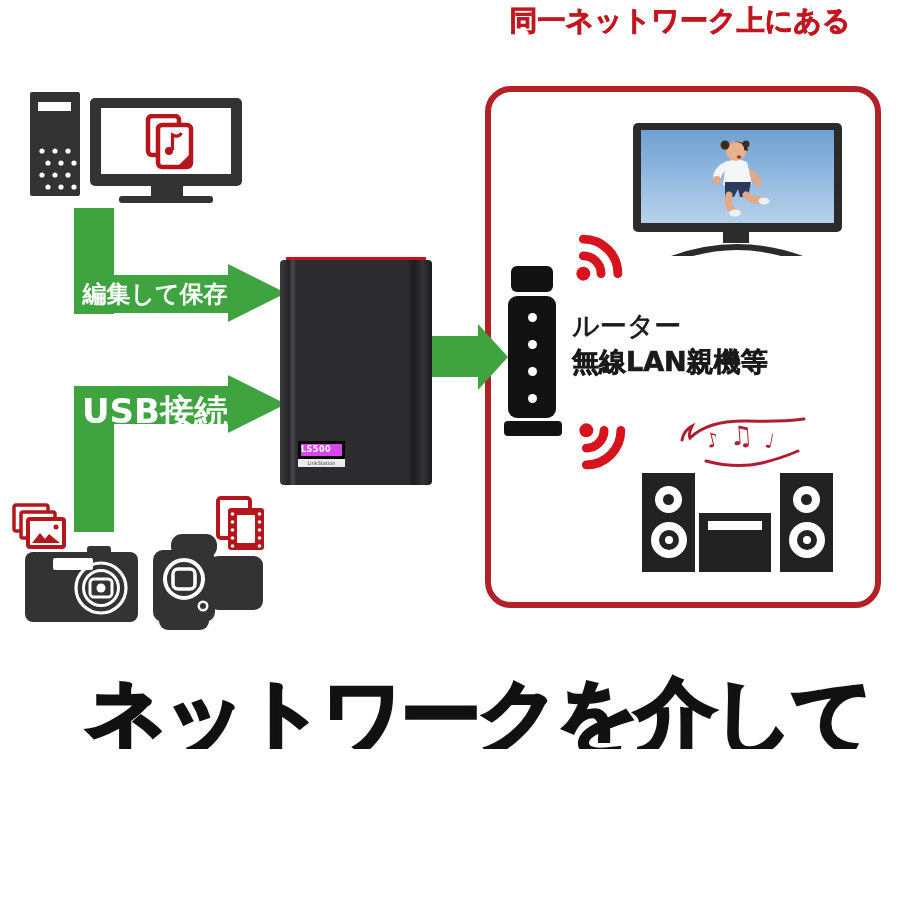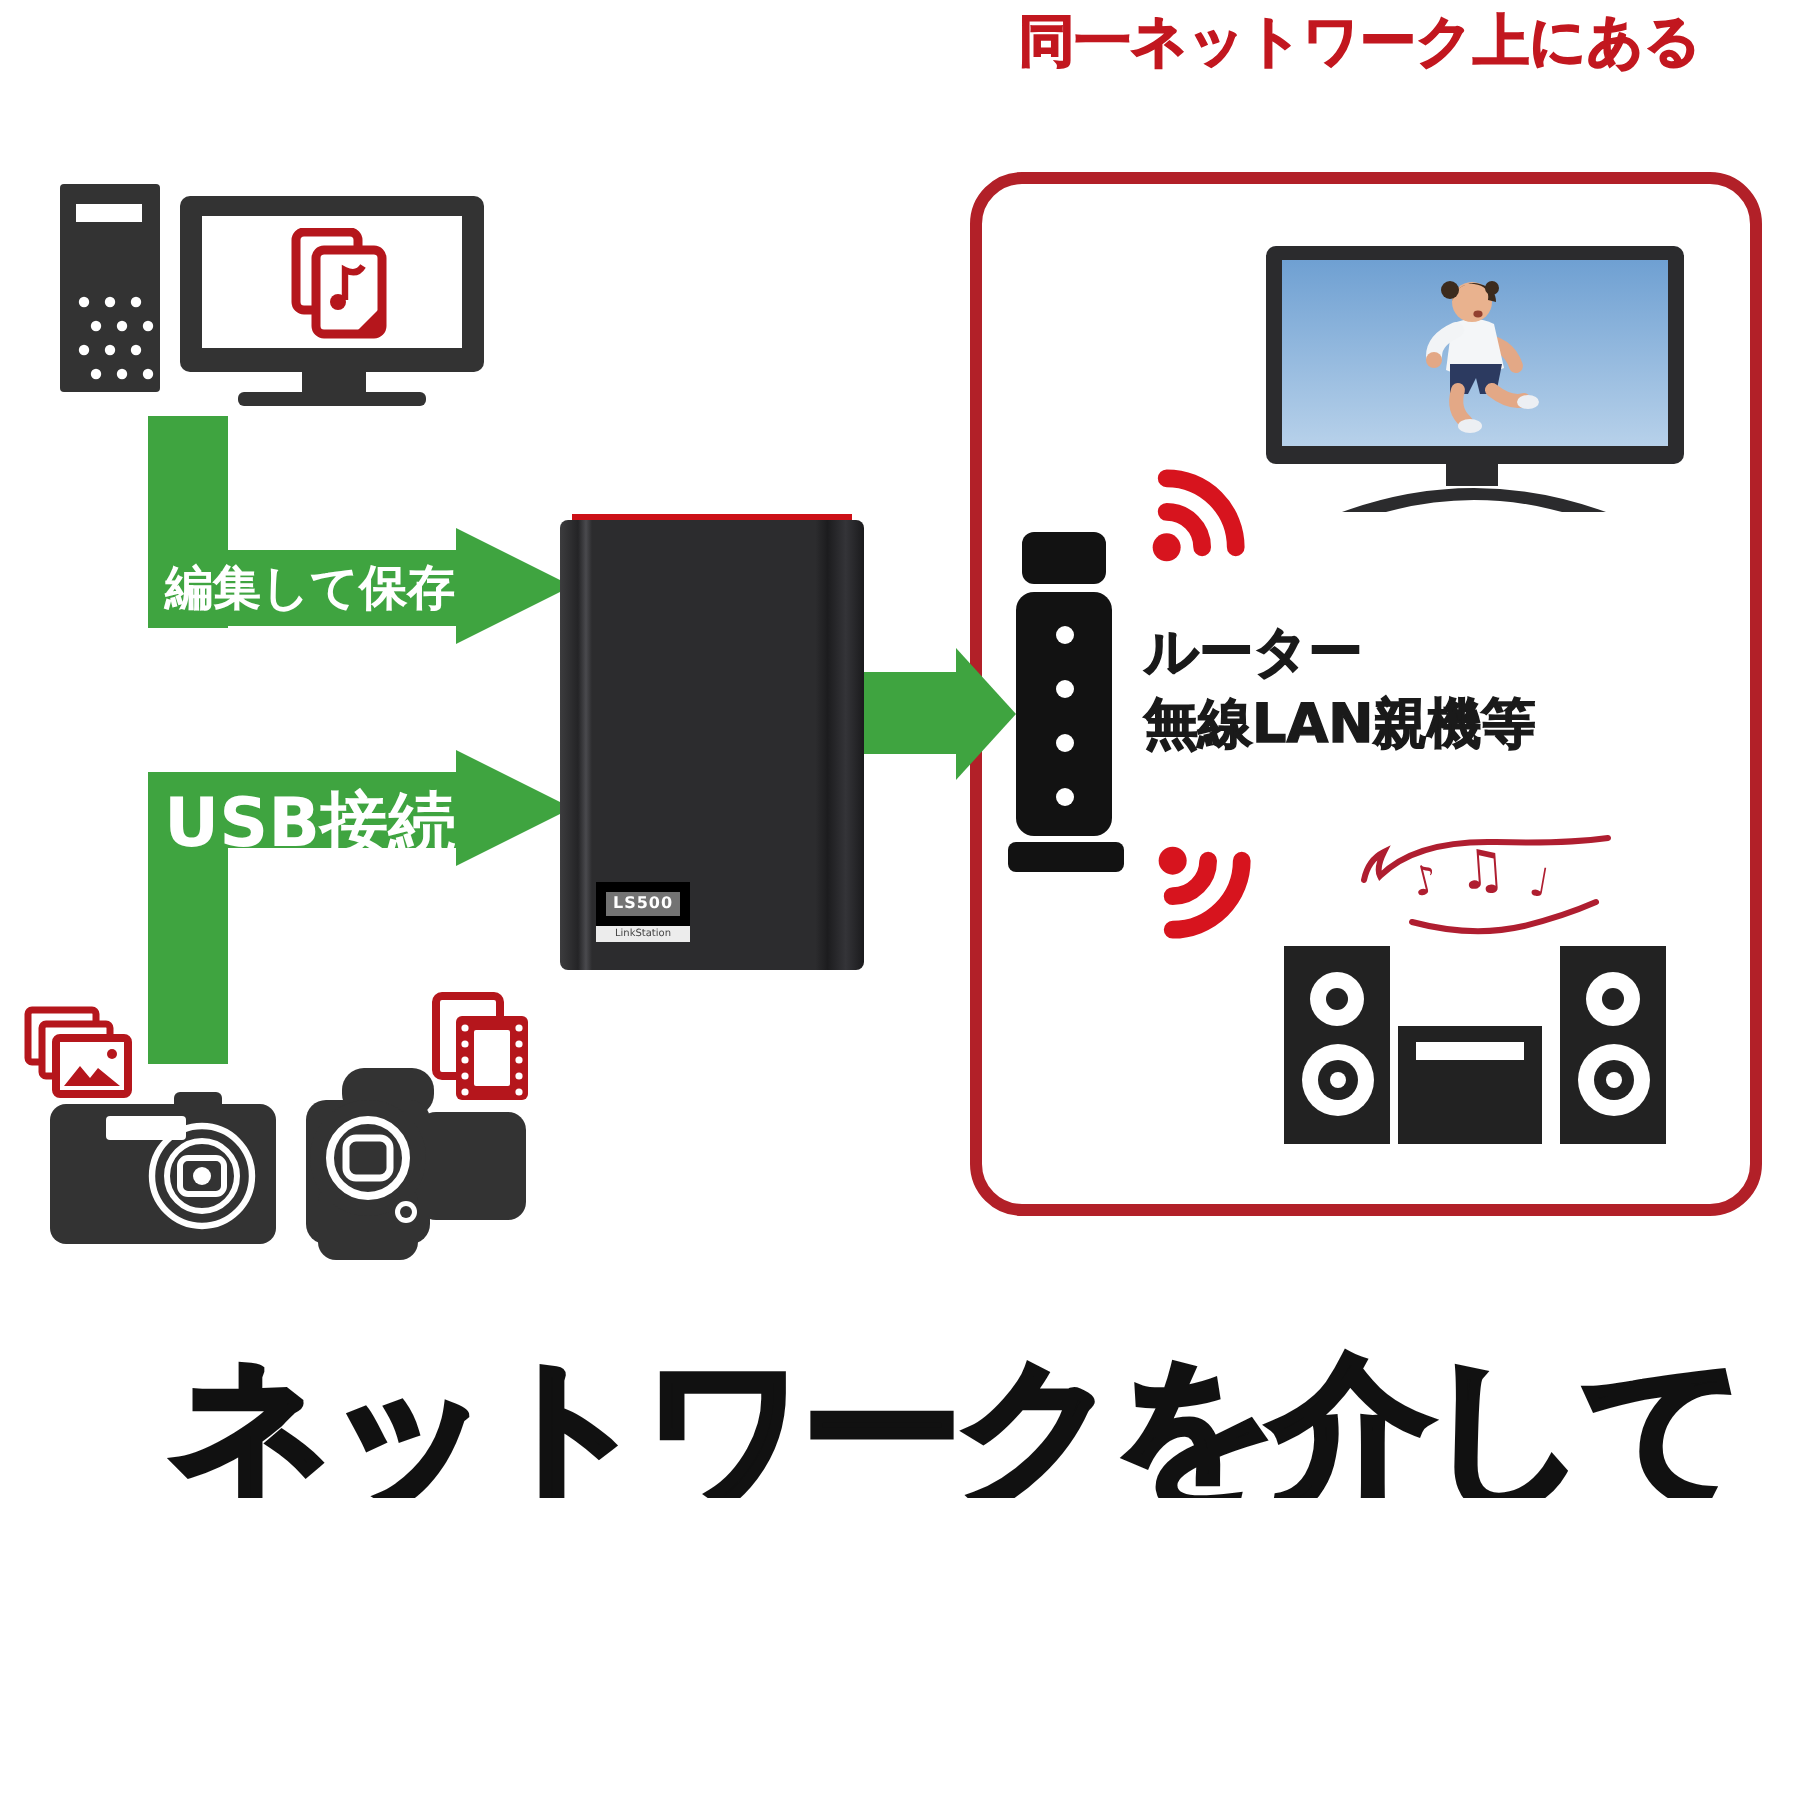--- a/index.html
+++ b/index.html
@@ -23,21 +23,21 @@
 
   
   .wifi-top{left:574px;top:226px;width:56px;height:58px;}
   .wifi-bottom{left:577px;top:420px;width:56px;height:58px;transform:rotate(90deg);}
 
   
   .router-cap{left:511px;top:266px;width:42px;height:26px;background:#121212;border-radius:6px;}
   .router-body{left:508px;top:296px;width:48px;height:122px;background:#121212;border-radius:9px;}
   .router-dot{width:9px;height:9px;border-radius:50%;background:#fff;left:20px;}
   .router-base{left:504px;top:421px;width:58px;height:15px;background:#121212;border-radius:4px;}
-  .router-label1{left:572px;top:308px;font-size:27px;font-weight:bold;color:#1A1A1A;-webkit-text-stroke:0.7px #1A1A1A;}
+  .router-label1{left:572px;top:308px;font-size:27px;font-weight:normal;color:#1A1A1A;-webkit-text-stroke:0.7px #1A1A1A;}
   .router-label2{left:572px;top:344px;font-size:27px;font-weight:bold;color:#1A1A1A;text-align:right;-webkit-text-stroke:0.7px #1A1A1A;}
 
   
   .swoosh{left:678px;top:412px;width:130px;height:60px;}
   .note{color:#AF1E30;font-weight:bold;}
   .note1{left:706px;top:428px;font-size:20px;transform:rotate(-14deg);}
   .note2{left:729px;top:420px;font-size:27px;transform:rotate(-4deg);}
   .note3{left:765px;top:429px;font-size:20px;transform:rotate(10deg);}
 
   
@@ -72,22 +72,22 @@
            border-bottom:29px solid transparent;border-left:58px solid #3FA440;background:none;}
   .a2-v{left:74px;top:424px;width:40px;height:108px;}
   .a2-label{left:80px;top:389px;width:150px;text-align:center;color:#fff;font-size:34px;font-weight:bold;}
 
   
   .nas{left:280px;top:257px;width:152px;height:228px;}
   .nas-red{left:6px;top:0;width:140px;height:5px;background:#CC1017;position:absolute;}
   .nas-body{left:0;top:3px;width:152px;height:225px;position:absolute;border-radius:4px;
     background:linear-gradient(90deg,#3c3c3e 0px,#242426 9px,#4a4a4e 13px,#2c2c2e 16px,#2c2c2e 84%,#1c1c1e 88%,#343438 94%,#1a1a1c 100%);}
   .nas-label{left:18px;top:184px;width:47px;position:absolute;}
-  .nas-label .m{background:#737373;border:5px solid #000000;color:#fff;font-size:8px;font-weight:bold;
-                text-align:center;height:12px;line-height:12px;letter-spacing:0.5px;}
+  .nas-label .m{background:#d946ef;border:3px solid #000000;color:#fff;font-size:8px;font-weight:bold;
+                text-align:left;height:12px;line-height:12px;letter-spacing:0.5px;}
   .nas-label .b{background:#ececec;color:#444;font-size:5px;text-align:center;height:8px;line-height:8px;}
   .nas-arrow-body{left:432px;top:336px;width:46px;height:41px;}
   .nas-arrow-head{left:478px;top:324px;width:0;height:0;border-top:33px solid transparent;
                   border-bottom:33px solid transparent;border-left:30px solid #3FA440;background:none;}
 
   
   .photo-stack{left:12px;top:503px;width:54px;height:54px;}
   .film-icon{left:215px;top:495px;width:52px;height:58px;}
   .camera{left:25px;top:540px;width:114px;height:84px;}
   .camcorder{left:145px;top:534px;width:120px;height:98px;}

